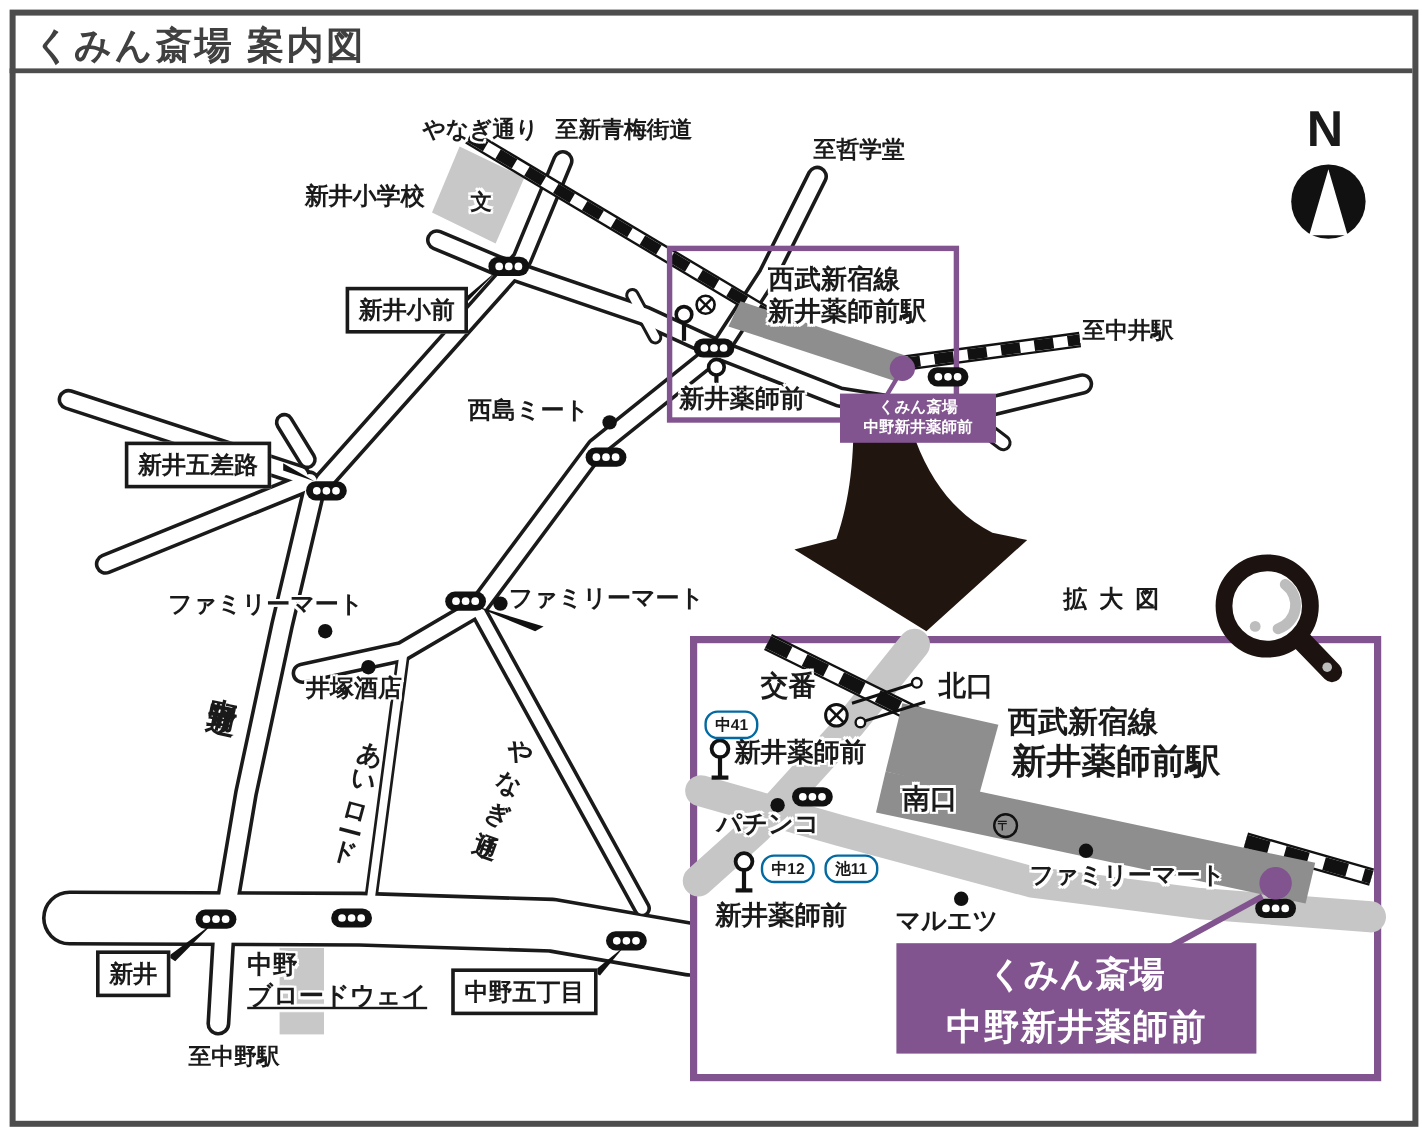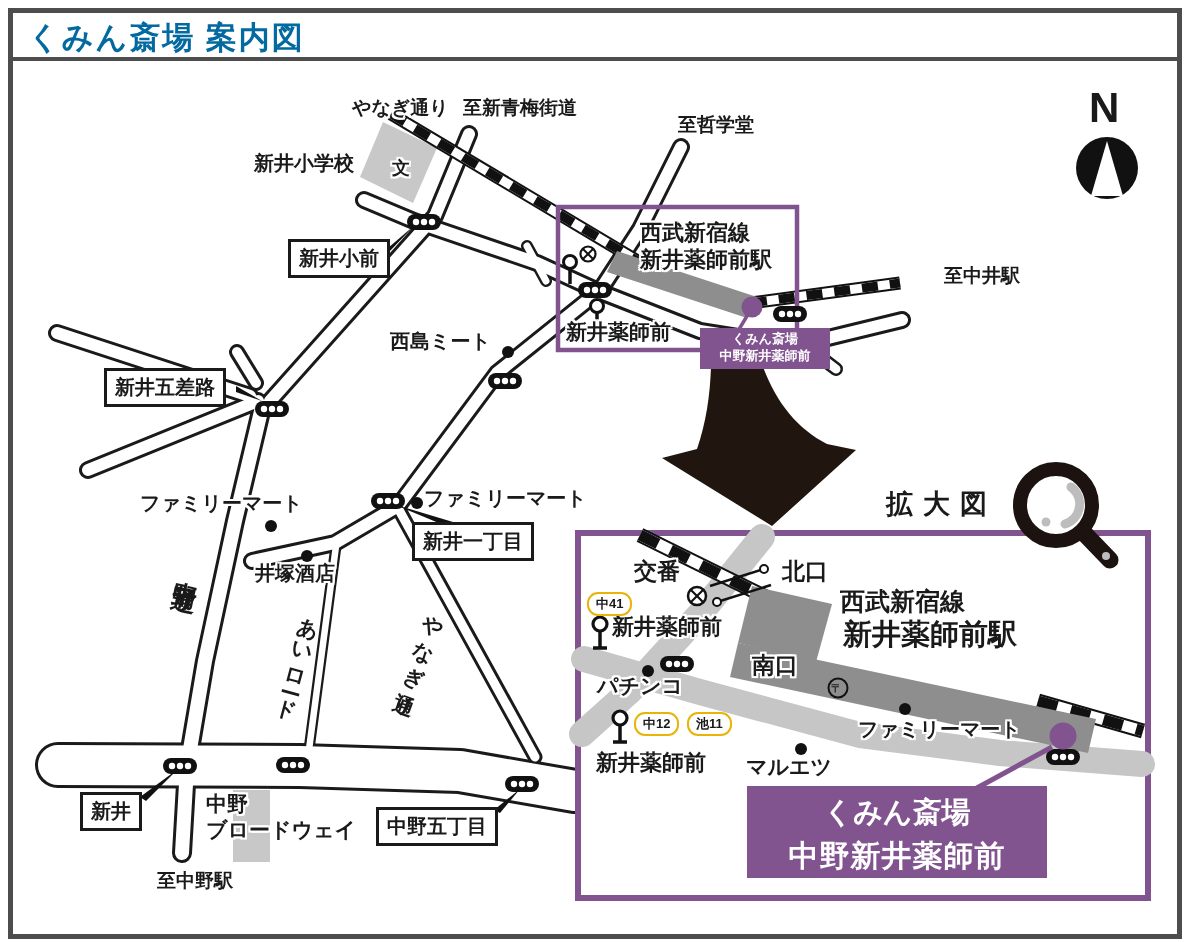--- a/index.html
+++ b/index.html
@@ -1,38 +1,38 @@
 <!DOCTYPE html>
 <html><head>
 <meta charset="utf-8">
 <style>
   html,body{margin:0;padding:0;background:#fff;}
   #stage{position:relative;width:1185px;height:942px;background:#fff;overflow:hidden;
          font-family:"Liberation Sans","DejaVu Sans",sans-serif;color:#1a1a1a;}
   #frame{position:absolute;left:8px;top:8px;width:1164px;height:921px;border:5px solid #4d4d4d;pointer-events:none;z-index:5;}
   #titlebar-line{position:absolute;left:8px;top:57px;width:1169px;height:4px;background:#4d4d4d;z-index:5;}
-  #page-title{position:absolute;left:28px;top:17px;font-size:31px;font-weight:600;color:#0369a1;letter-spacing:2px;z-index:6;white-space:nowrap;}
+  #page-title{position:absolute;left:28px;top:17px;font-size:31px;font-weight:600;color:#404040;letter-spacing:2px;z-index:6;white-space:nowrap;}
   svg#map-art{position:absolute;left:0;top:0;z-index:1;}
   .lbl{position:absolute;z-index:3;white-space:nowrap;font-weight:600;
        text-shadow:-2px -2px 0 #fff,2px -2px 0 #fff,-2px 2px 0 #fff,2px 2px 0 #fff,0 -2px 0 #fff,0 2px 0 #fff,-2px 0 0 #fff,2px 0 0 #fff;}
   .dir{font-size:19px;}
   .poi{font-size:20px;}
   .big{font-weight:bold;}
   .boxed{position:absolute;z-index:3;background:#fff;border:3px solid #1a1a1a;font-size:20px;font-weight:600;
          padding:3px 8px;white-space:nowrap;}
   .vstreet{writing-mode:vertical-rl;text-orientation:upright;letter-spacing:3px;}
-  .pill{position:absolute;z-index:4;background:#fff;border:2px solid #eab308;border-radius:11px;
+  .pill{position:absolute;z-index:4;background:#fff;border:2px solid #0369a1;border-radius:11px;
         font-size:13px;font-weight:bold;padding:1px 7px;white-space:nowrap;}
   #venue-badge{position:absolute;left:700px;top:328px;width:130px;z-index:4;background:#81538f;color:#fff;
         text-align:center;font-weight:bold;padding:3px 0 4px;line-height:1.3;}
   #venue-badge .l1{font-size:13px;} #venue-badge .l2{font-size:13px;}
   #venue-box{position:absolute;left:747px;top:786px;width:300px;height:92px;z-index:4;background:#81538f;color:#fff;
         text-align:center;font-weight:bold;}
   #venue-box .l1{font-size:29px;margin-top:7px;} #venue-box .l2{font-size:30px;margin-top:3px;letter-spacing:1px;}
-  #kakudaizu{position:absolute;left:886px;top:486px;z-index:3;font-size:27px;font-weight:bold;letter-spacing:10px;}
+  #kakudaizu{position:absolute;left:886px;top:486px;z-index:3;font-size:20px;font-weight:bold;letter-spacing:10px;}
   #compass-n{position:absolute;left:1089px;top:84px;z-index:3;font-size:42px;font-weight:bold;font-family:"Liberation Sans",sans-serif;}
   .halo-none{text-shadow:none;}
 </style>
 </head>
 <body>
 
 <div id="stage">
 
   <svg id="map-art" width="1185" height="942" viewBox="0 0 1185 942">
 
@@ -250,40 +250,39 @@
   </svg>
 
   <div id="frame"></div>
   <div id="titlebar-line"></div>
   <div id="page-title">くみん斎場 案内図</div>
   <div id="compass-n">N</div>
 
   <div class="lbl dir" style="left:352px;top:95px;">やなぎ通り</div>
   <div class="lbl dir" style="left:463px;top:95px;">至新青梅街道</div>
   <div class="lbl dir" style="left:678px;top:112px;">至哲学堂</div>
-  <div class="lbl dir" style="left:902px;top:263px;margin-left:42px;">至中井駅</div>
+  <div class="lbl dir" style="left:902px;top:263px;">至中井駅</div>
   <div class="lbl dir" style="left:157px;top:868px;">至中野駅</div>
 
   <div class="lbl poi" style="left:254px;top:150px;">新井小学校</div>
   <div class="lbl" style="left:392px;top:156px;font-size:18px;font-weight:bold;">文</div>
   <div class="lbl poi" style="left:390px;top:328px;">西島ミート</div>
   <div class="lbl poi" style="left:140px;top:490px;">ファミリーマート</div>
   <div class="lbl poi" style="left:424px;top:485px;">ファミリーマート</div>
   <div class="lbl poi" style="left:255px;top:560px;">井塚酒店</div>
 
   <div class="lbl big vstreet" style="left:172px;top:562px;font-size:25px;transform:rotate(12deg);">中野通り</div>
   <div class="lbl vstreet" style="left:286px;top:602px;font-size:21px;transform:rotate(15deg);">あいロード</div>
   <div class="lbl vstreet" style="left:408px;top:600px;font-size:21px;transform:rotate(20deg);">やなぎ通り</div>
 
   <div class="lbl" style="left:206px;top:790px;font-size:21px;">中野</div>
-  <div class="lbl" style="left:206px;top:816px;font-size:21px;">ブロードウェイ</div>
+  <div class="lbl" style="left:206px;top:816px;font-size:21px;text-decoration:underline;">ブロードウェイ</div>
 
   <div class="boxed" style="left:288px;top:239px;">新井小前</div>
   <div class="boxed" style="left:104px;top:368px;">新井五差路</div>
-  <div class="boxed" style="left:412px;top:522px;">新井一丁目</div>
   <div class="boxed" style="left:80px;top:792px;">新井</div>
   <div class="boxed" style="left:376px;top:807px;">中野五丁目</div>
 
   <div class="lbl big" style="left:640px;top:218px;font-size:22px;">西武新宿線</div>
   <div class="lbl big" style="left:640px;top:245px;font-size:22px;">新井薬師前駅</div>
   <div class="lbl big" style="left:566px;top:318px;font-size:21px;">新井薬師前</div>
 
   <div id="venue-badge">
     <div class="l1">くみん斎場</div>
     <div class="l2">中野新井薬師前</div>

